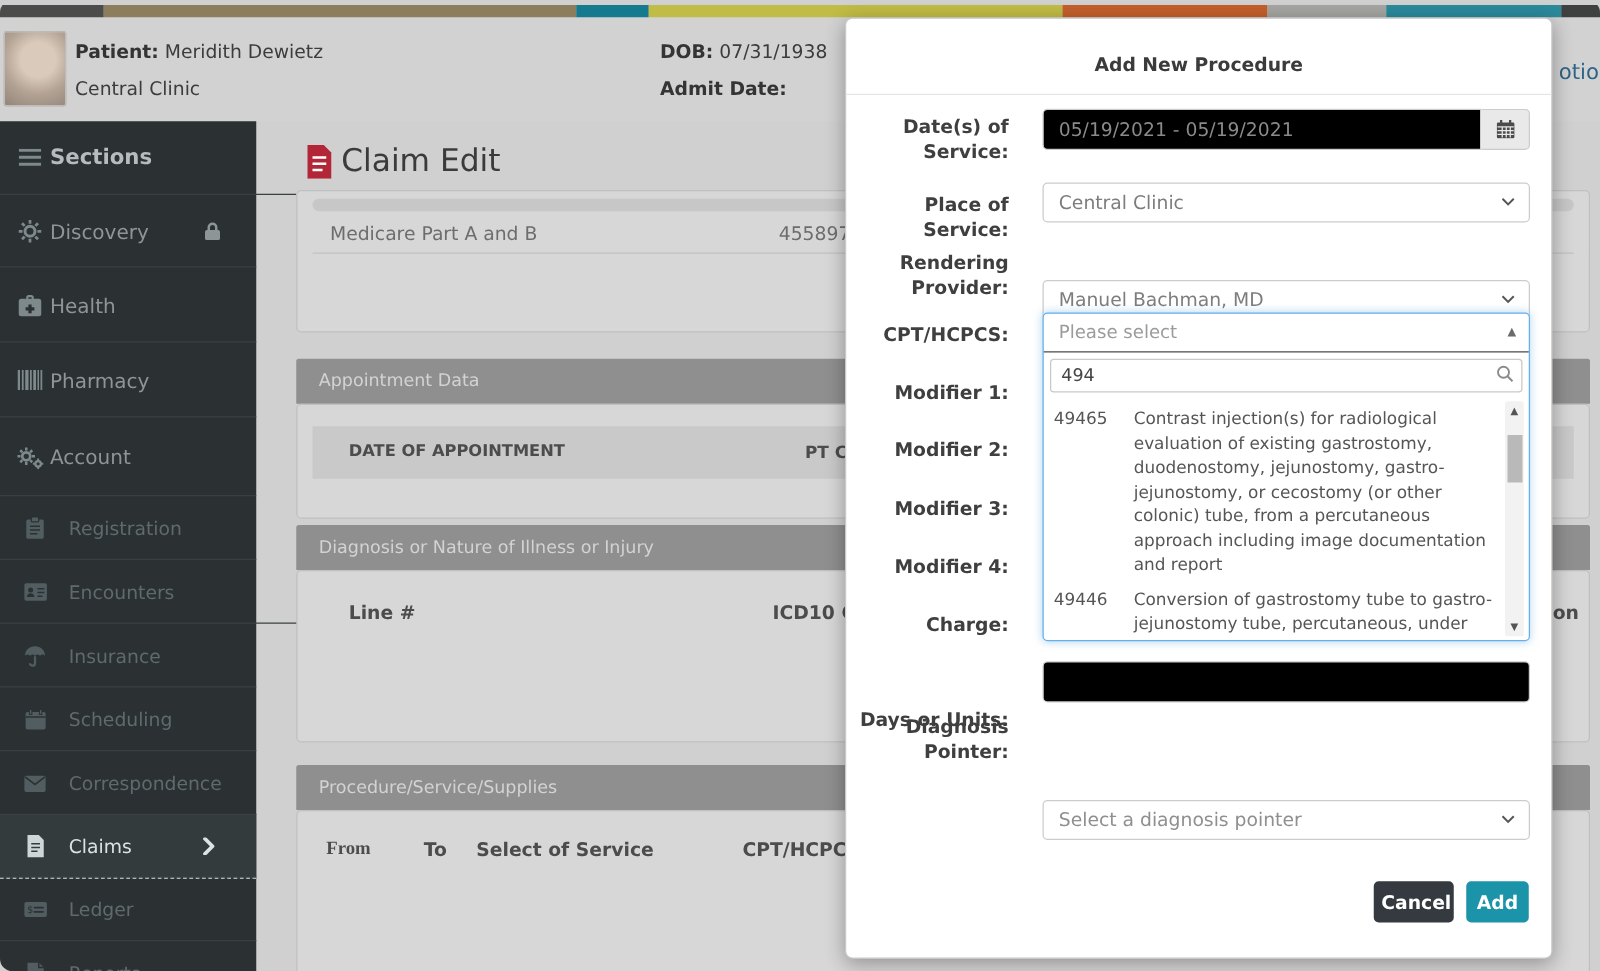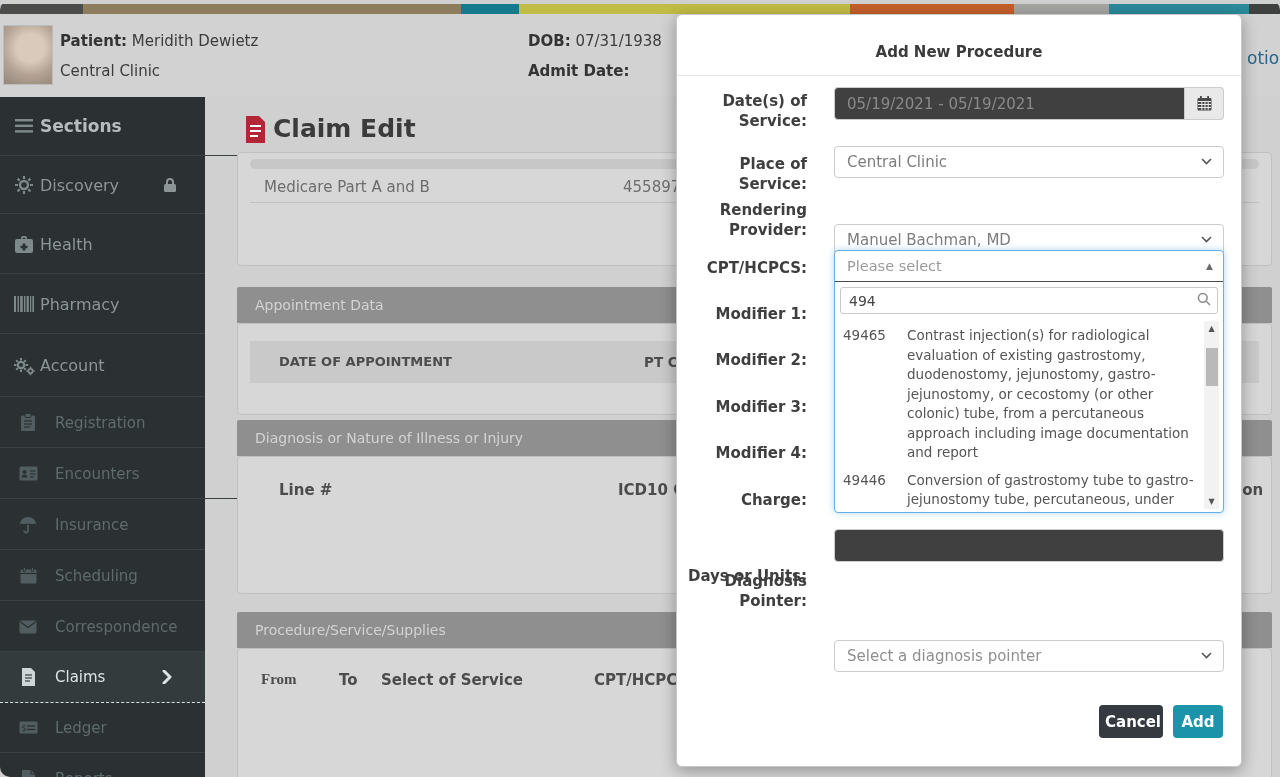--- a/index.html
+++ b/index.html
@@ -28,34 +28,34 @@
   .sub .nlabel{left:55px;font-size:15px;color:#5f6a6d;}
   .nav-row.active{background:#343b3d;border-bottom:1px dashed #d9dddd;}
   .nav-row.active .nlabel{color:#dde3e4;}
   .nav-row.active .nicon{color:#cfd6d8;}
   #sections-row .nlabel{font-size:17px;font-weight:600;color:#b6bcbd;left:40px;}
   .nlock{position:absolute;left:163px;color:#8d9597;}
   .narrow{position:absolute;left:162px;color:#dde3e4;}
 
   
   .ptitle-icon{position:absolute;left:245px;top:116px;color:#b22638;}
-  #page-title{position:absolute;left:273px;top:114px;font-size:25px;font-weight:bold;color:#3b3b3b;}
+  #page-title{position:absolute;left:273px;top:114px;font-size:25px;font-weight:normal;color:#3b3b3b;}
   .panel{position:absolute;left:237px;right:8px;background:#d7d7d7;border:1px solid #c0c0c0;border-radius:4px;}
   .secbar{position:absolute;left:237px;right:8px;height:36px;background:#8f8f8f;color:#d3d3d3;font-size:14px;line-height:36px;padding-left:18px;box-sizing:border-box;border-radius:2px 2px 0 0;}
   .hscroll{position:absolute;left:12px;right:12px;top:6px;height:10px;background:#c7c7c7;border-radius:5px;}
   .payer-row{position:absolute;left:12px;right:12px;top:20px;height:29px;border-bottom:1px solid #c2c2c2;font-size:15px;color:#6d6d6d;}
   .inset-head{position:absolute;left:12px;right:12px;top:17px;height:42px;background:#c9c9c9;}
   .thead{font-weight:bold;color:#4c4c4c;}
 
   
   #modal{position:absolute;left:676px;top:14px;width:566px;height:753px;background:#ffffff;border:1px solid #c9c9c9;border-radius:6px;box-shadow:0 4px 16px rgba(0,0,0,.32);z-index:10;box-sizing:border-box;}
   #modal-title{position:absolute;left:0;top:0;width:100%;height:61px;border-bottom:1px solid #e6e6e6;display:flex;align-items:center;justify-content:center;padding-top:14px;box-sizing:border-box;font-size:15px;font-weight:600;color:#3b3b3b;}
   .mlabel{position:absolute;left:0;width:130px;text-align:right;font-size:15px;line-height:20px;font-weight:600;color:#3f3f3f;}
   .mctrl{position:absolute;left:157px;width:390px;box-sizing:border-box;}
-  .tinput{border:1px solid #cccccc;border-radius:4px;background:#404040;font-family:"DejaVu Sans","Liberation Sans",sans-serif;font-size:15px;color:#8a8a8a;padding:0 12px;height:33px;box-sizing:border-box;outline:none;}
+  .tinput{border:1px solid #cccccc;border-radius:4px;background:#000000;font-family:"DejaVu Sans","Liberation Sans",sans-serif;font-size:15px;color:#8a8a8a;padding:0 12px;height:33px;box-sizing:border-box;outline:none;}
   .fsel{border:1px solid #cccccc;border-radius:4px;background:#fff;height:32px;display:flex;align-items:center;padding:0 30px 0 12px;font-size:15px;color:#7d7d7d;position:relative;}
   .fsel .chev{position:absolute;right:11px;top:11px;color:#555;}
   .dategrp{display:flex;}
   .calbtn{width:39px;height:33px;background:#e9e9e9;border:1px solid #ccc;border-left:none;border-radius:0 4px 4px 0;display:flex;align-items:center;justify-content:center;cursor:pointer;box-sizing:border-box;color:#4a4a4a;}
 
   #cpt-panel{position:absolute;left:157px;top:235px;width:390px;height:263px;border:1px solid #66afe9;border-radius:4px;background:#fff;box-shadow:0 0 7px rgba(102,175,233,.5);box-sizing:border-box;}
   #cpt-placeholder-row{position:absolute;left:0;top:0;right:0;height:31px;border-bottom:1px solid #4a4a4a;font-size:14.5px;color:#9b9b9b;display:flex;align-items:center;padding-left:12px;box-sizing:border-box;}
   #cpt-caret{position:absolute;right:10px;top:10px;font-size:9px;color:#6b6b6b;}
   #cpt-search{position:absolute;left:5px;right:5px;top:36px;height:27px;border:1px solid #c9c9c9;border-radius:3px;font-size:14px;color:#454545;padding:0 26px 0 8px;box-sizing:border-box;font-family:"DejaVu Sans","Liberation Sans",sans-serif;outline:none;width:378px;}
   #cpt-search-icon{position:absolute;right:12px;top:41px;color:#8a8a8a;}

